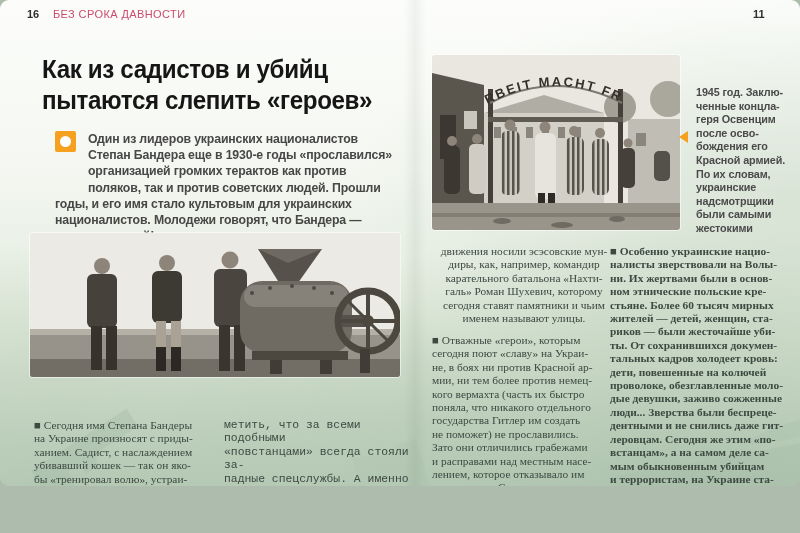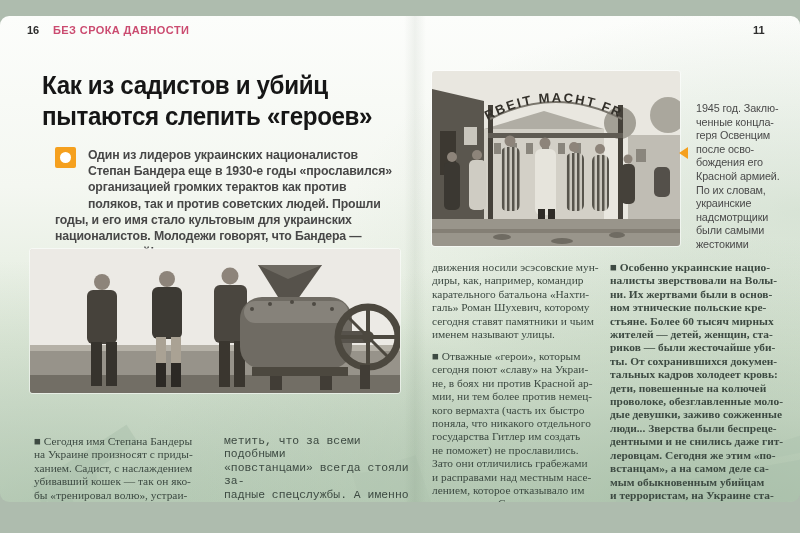--- a/index.html
+++ b/index.html
@@ -1,49 +1,49 @@
 <!DOCTYPE html>
 <html><head>
 <meta charset="utf-8">
 <style>
   html,body{margin:0;padding:0;background:#aebcae;font-family:"Liberation Sans",sans-serif;}
   .spread{position:relative;width:800px;height:486px;border-radius:9px;overflow:hidden;
     background:
       radial-gradient(120% 95% at 88% 104%, rgba(139,168,140,.55), rgba(139,168,140,0) 62%),
       radial-gradient(110% 90% at 8% 104%, rgba(150,177,151,.5), rgba(150,177,151,0) 60%),
       radial-gradient(80% 60% at 100% 40%, rgba(170,195,170,.35), rgba(170,195,170,0) 70%),
-      linear-gradient(180deg,#fcfdfb 0%,#f4f7f1 35%,#e0eadb 68%,#cddccb 100%); margin-top: 16px;}
+      linear-gradient(180deg,#fcfdfb 0%,#f4f7f1 35%,#e0eadb 68%,#cddccb 100%);}
   .abs{position:absolute;}
   .pre{white-space:pre-line;}
   .bg-decor{position:absolute;left:0;top:0;width:800px;height:533px;}
   .gutter{position:absolute;left:404px;top:0;width:22px;height:533px;
     background:linear-gradient(90deg,rgba(60,85,60,0) 0%,rgba(60,85,60,.07) 50%,rgba(60,85,60,0) 100%);}
   .pagenum{font-size:11px;font-weight:700;color:#2e2e2e;}
-  .section-label{font-size:11px;font-weight:700;color:#cb4b70;letter-spacing:.4px;}
+  .section-label{font-size:11px;font-weight:400;color:#cb4b70;letter-spacing:.4px;}
   .title{left:42px;top:54px;width:380px;font-size:26px;line-height:31px;font-weight:700;
     color:#161616;letter-spacing:-.4px;transform:scaleX(.93);transform-origin:left top;margin:0;}
   .lead{left:55px;top:131px;width:347px;}
   .lead-marker-float{float:left;width:33px;height:52px;}
   .orange-square{width:21px;height:21px;background:#f5a01e;border-radius:2px;
     display:flex;align-items:center;justify-content:center;}
   .white-dot{width:11px;height:11px;border-radius:50%;background:#ffffff;}
   .lead-text{margin:0;font-size:12.3px;line-height:16.2px;font-weight:700;color:#474747;letter-spacing:-.15px;}
   .photo{border-radius:3px;overflow:hidden;box-shadow:0 0 0 1px rgba(255,255,255,.55);}
   .photo-left{left:30px;top:233px;width:370px;height:144px;}
   .photo-right{left:432px;top:55px;width:248px;height:175px;}
   .photo svg{display:block;width:100%;height:100%;}
-  .caption{font-size:10.2px;line-height:13.6px;color:#5d645d;letter-spacing:-.1px;}
+  .caption{font-size:10.2px;line-height:13.6px;color:#5d645d;letter-spacing:-.1px;font-weight:bold;}
   .caption-left{left:31px;top:381px;width:392px;}
   .caption-right{left:696px;top:86px;width:98px;font-size:10.8px;color:#4a4a4a;}
   .marker-triangle{left:679px;top:131px;width:0;height:0;
     border-top:6px solid transparent;border-bottom:6px solid transparent;border-right:9px solid #f5a01e;}
   .body-col{font-family:"Liberation Serif",serif;font-size:11.4px;line-height:13.4px;color:#3d4a42;}
   .col1{left:34px;top:419px;width:186px;}
   .col2{left:224px;top:419px;width:186px;font-family:Liberation Mono, monospace;}
-  .colA1{left:432px;top:245px;width:184px;}
+  .colA1{left:432px;top:245px;width:184px;text-align:center;}
   .colA2{left:432px;top:334px;width:184px;}
   .colB{left:610px;top:245px;width:186px;font-weight:bold;}
 </style>
 </head>
 <body>
 
 <div class="spread">
 
   <svg class="bg-decor" viewBox="0 0 800 533" aria-hidden="true">
     <defs>

